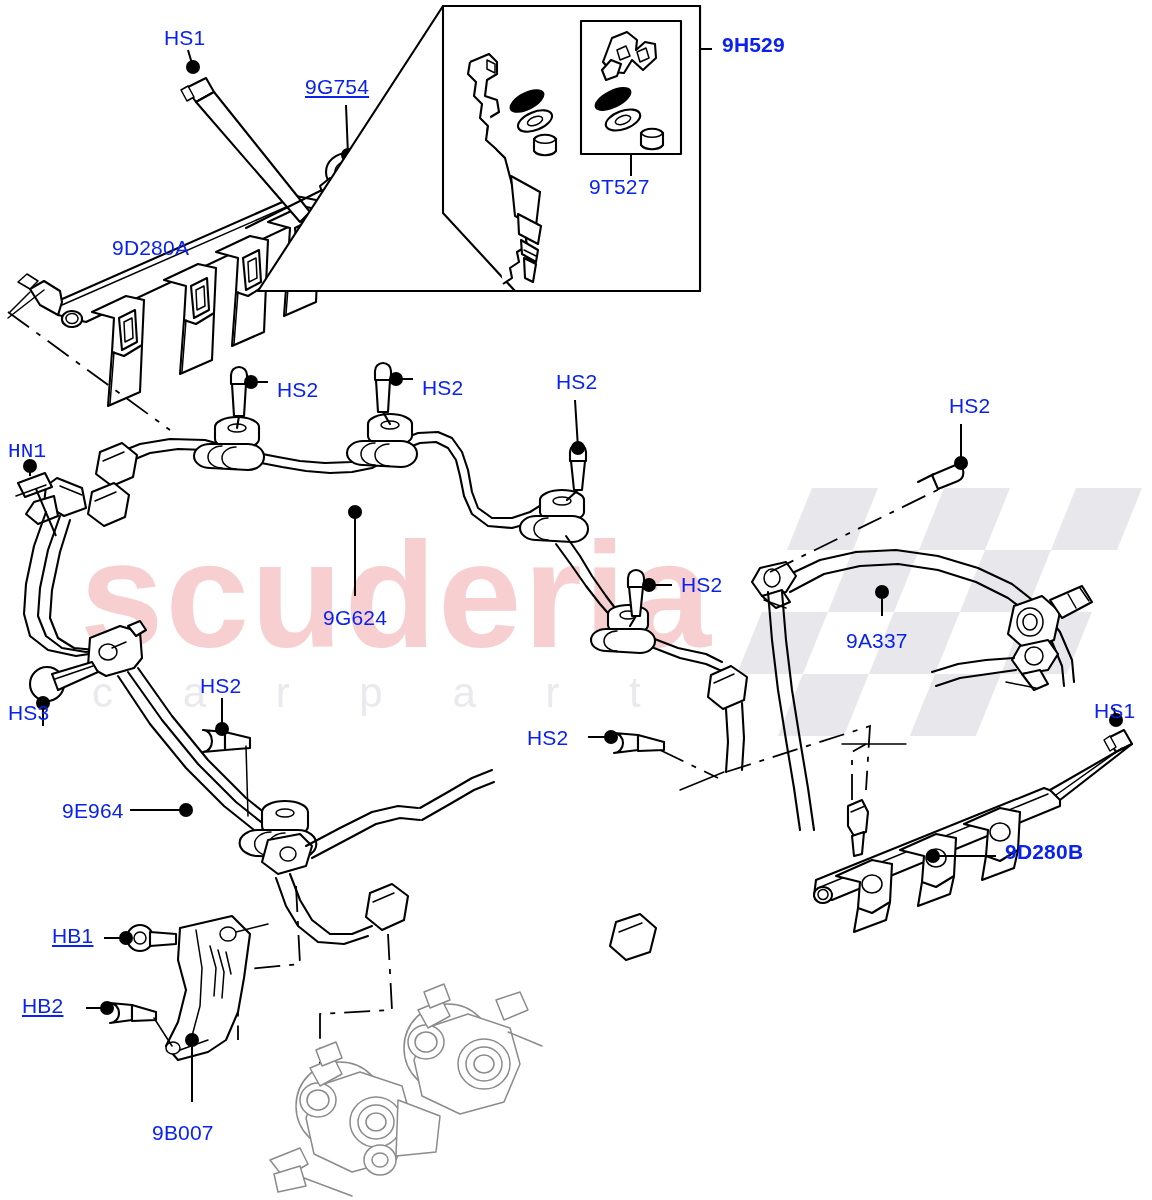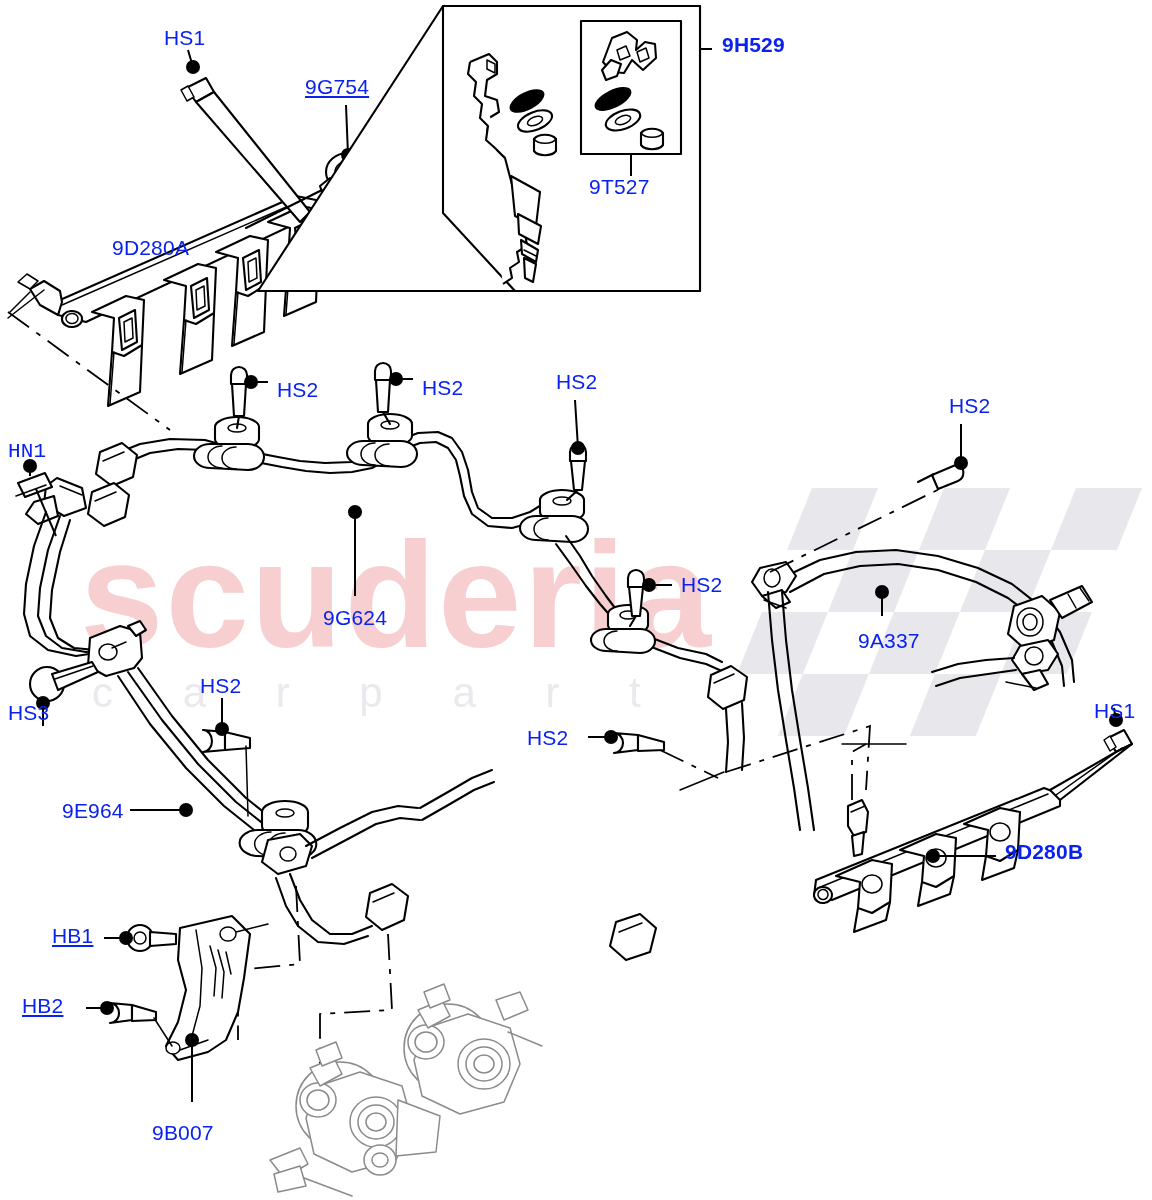--- a/index.html
+++ b/index.html
@@ -512,21 +512,21 @@
   <div class="lbl" style="left:112px;top:193px;margin-top:44px;">9D280A</div>
   <div class="lbl" style="left:722px;top:34px;font-weight:bold;">9H529</div>
   <div class="lbl" style="left:589px;top:176px;">9T527</div>
   <div class="lbl" style="left:277px;top:379px;">HS2</div>
   <div class="lbl" style="left:422px;top:377px;">HS2</div>
   <div class="lbl" style="left:556px;top:371px;">HS2</div>
   <div class="lbl" style="left:949px;top:395px;">HS2</div>
   <div class="lbl" style="left:8px;top:441px;font-family:Liberation Mono, monospace;">HN1</div>
   <div class="lbl" style="left:323px;top:607px;">9G624</div>
   <div class="lbl" style="left:681px;top:574px;">HS2</div>
-  <div class="lbl" style="left:846px;top:630px;margin-left:12px;">9A337</div>
+  <div class="lbl" style="left:846px;top:630px;">9A337</div>
   <div class="lbl" style="left:8px;top:702px;">HS3</div>
   <div class="lbl" style="left:200px;top:675px;">HS2</div>
   <div class="lbl" style="left:527px;top:727px;">HS2</div>
   <div class="lbl" style="left:1094px;top:700px;">HS1</div>
   <div class="lbl" style="left:62px;top:800px;">9E964</div>
   <div class="lbl" style="left:1005px;top:841px;font-weight:bold;">9D280B</div>
   <div class="lbl" style="left:52px;top:925px;text-decoration:underline;">HB1</div>
   <div class="lbl" style="left:22px;top:995px;text-decoration:underline;">HB2</div>
   <div class="lbl" style="left:152px;top:1122px;">9B007</div>
 

